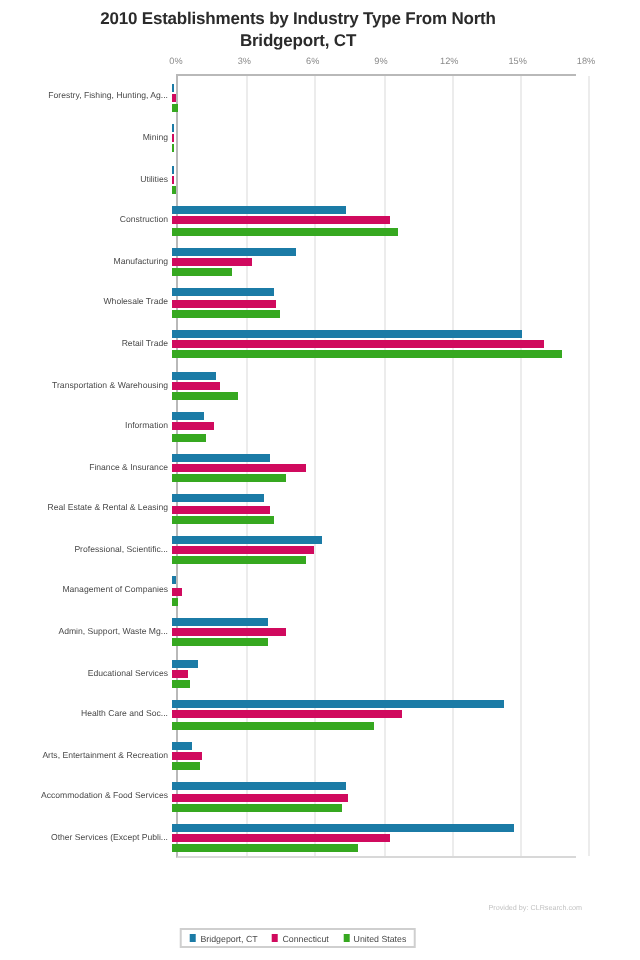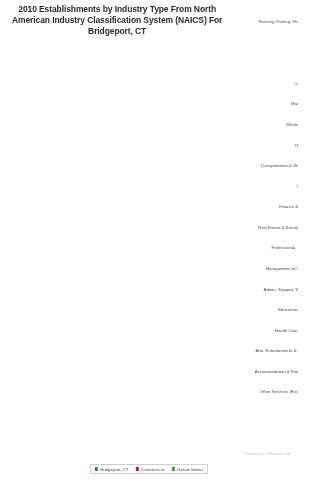--- a/index.html
+++ b/index.html
@@ -6,21 +6,21 @@
   body{
     width:298px;height:480px;
     background:#ffffff;
     font-family:"Liberation Sans", sans-serif;
     color:#3b3b3b;
     overflow:hidden;
     position:relative;
   }
   #chart-root{
     position:absolute;inset:0;
-    display:flex;
+    display:flex;flex-direction:column;
   }
   .chart-title{
     text-align:center;
     font-size:8.5px;
     font-weight:bold;
     line-height:1.32;
     color:#2b2b2b;
     padding:4px 12px 0 12px;
     letter-spacing:-0.1px;
   }
@@ -145,21 +145,20 @@
   .swatch.s1{background:#d00a5e;}
   .swatch.s2{background:#36a820;}
 </style>
 </head>
 <body>
 
 <div id="chart-root">
 
   <div class="chart-title">
     <span>2010 Establishments by Industry Type From North</span>
-    <span>American Industry Classification System (NAICS) For</span>
     <span>Bridgeport, CT</span>
   </div>
 
   <div class="plot-wrap">
     <div class="xaxis-labels" id="xaxis-labels">
         <div class="xtick-label" style="left: 88px;">0%</div>
         <div class="xtick-label" style="left: 122.167px;">3%</div>
         <div class="xtick-label" style="left: 156.333px;">6%</div>
         <div class="xtick-label" style="left: 190.5px;">9%</div>
         <div class="xtick-label" style="left: 224.667px;">12%</div>

